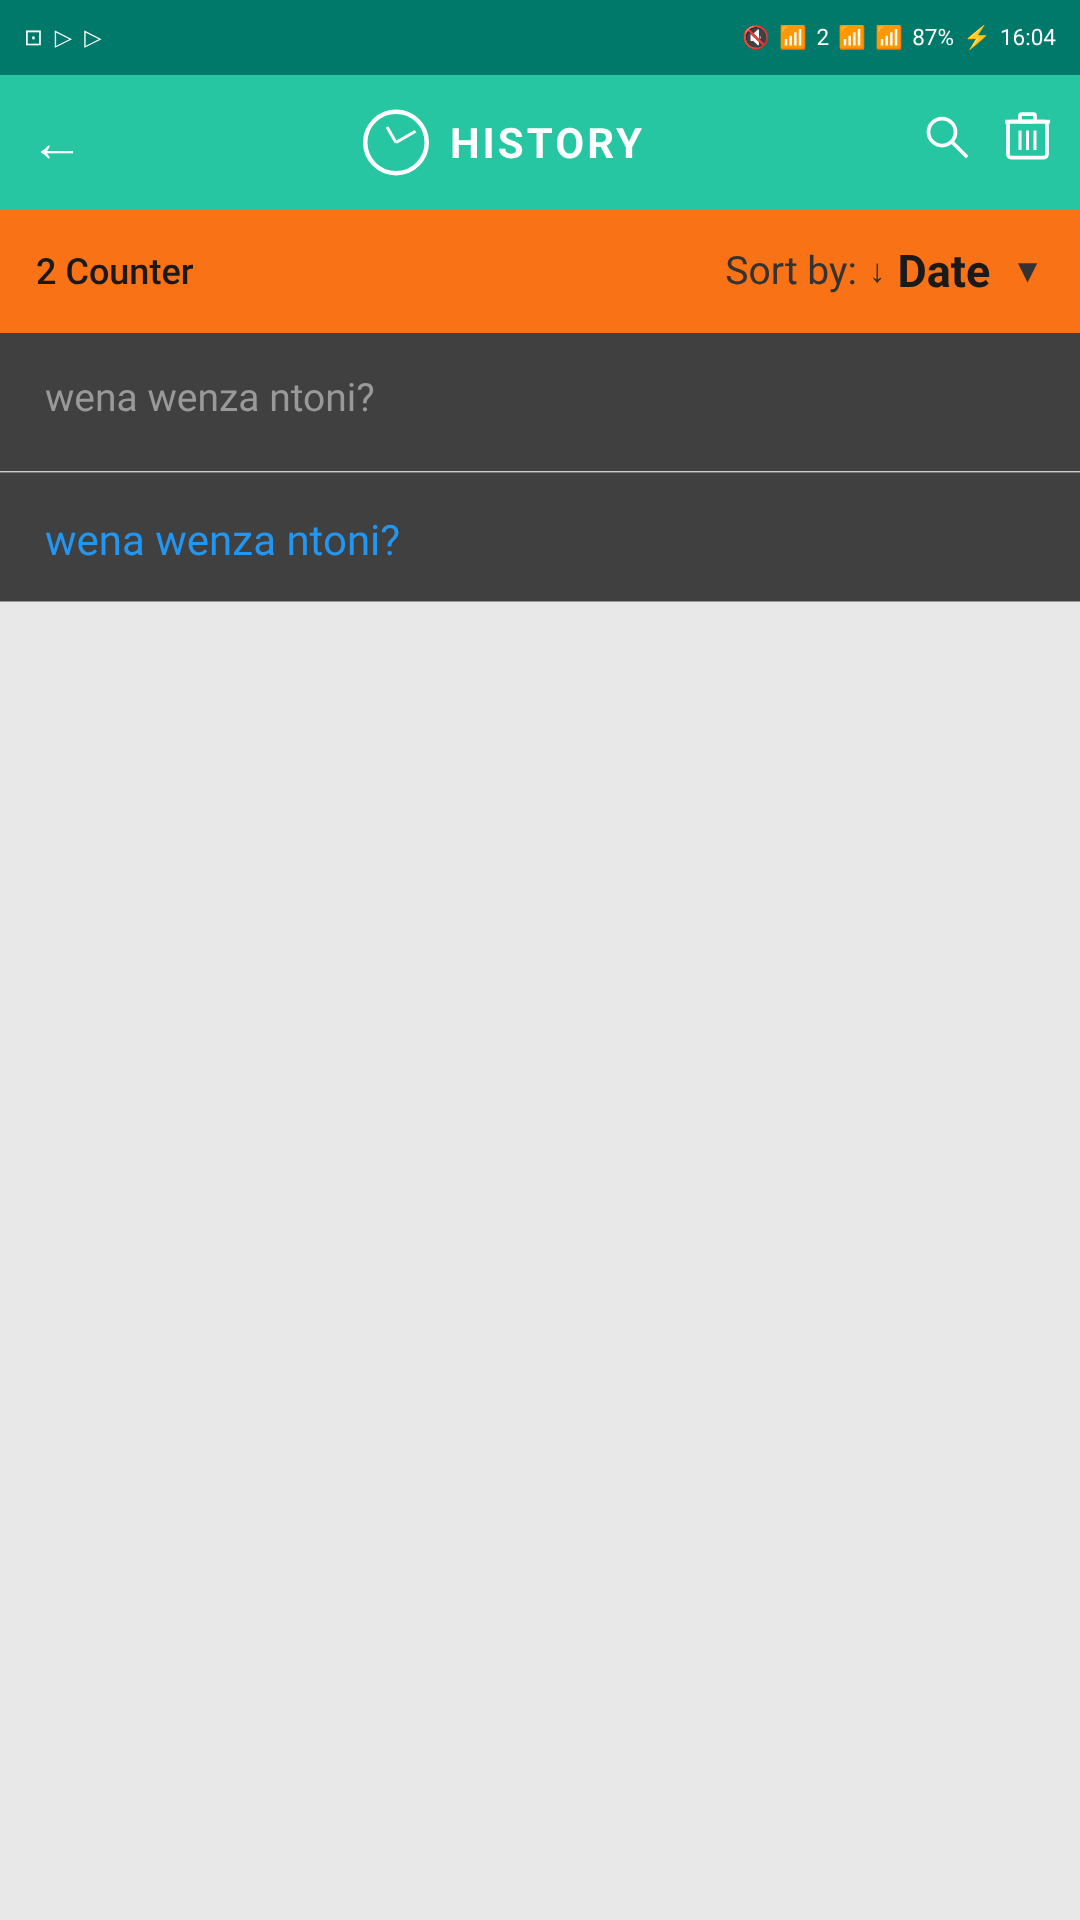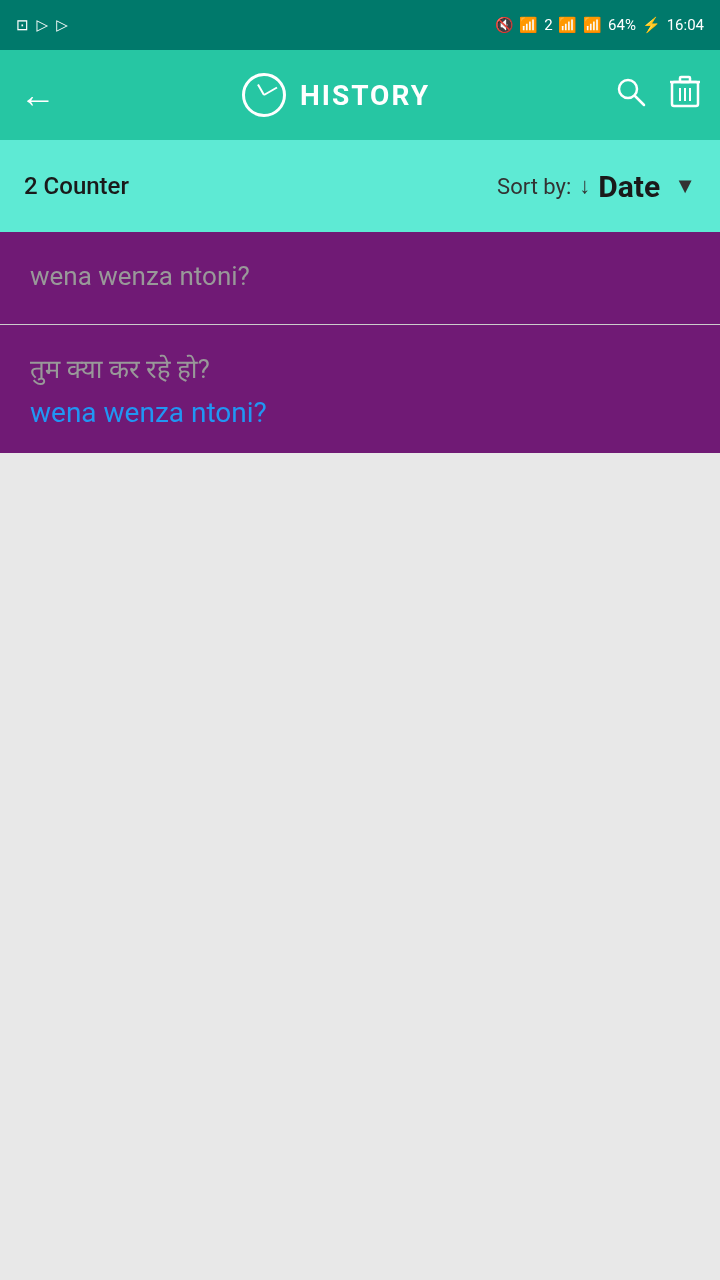--- a/index.html
+++ b/index.html
@@ -106,39 +106,39 @@
     }
     .toolbar-action-icon {
       color: white;
       font-size: 30px;
       cursor: pointer;
     }
 
     
     .filter-bar {
       width: 720px;
-      height: 92px;
-      background: #5eead4;
+      height: 82px;
+      background: #f97316;
       display: flex;
       align-items: center;
       padding: 0 24px;
     }
     .counter-label {
       font-size: 24px;
       color: #1a1a1a;
       font-weight: 500;
     }
     .sort-area {
       margin-left: auto;
       display: flex;
       align-items: center;
       gap: 8px;
     }
     .sort-label {
-      font-size: 22px;
+      font-size: 26px;
       color: #333;
     }
     .sort-arrow {
       font-size: 22px;
       color: #333;
     }
     .sort-value {
       font-size: 30px;
       font-weight: 700;
       color: #1a1a1a;
@@ -152,21 +152,21 @@
     
     .history-list {
       width: 720px;
       background: #ebebeb;
       padding: 0;
     }
 
     .history-item {
       padding: 28px 30px 22px 30px;
       border-bottom: 1px solid #cccccc;
-      background: #701a75;
+      background: #404040;
       cursor: pointer;
     }
     .history-item:last-child {
       border-bottom: none;
     }
 
     .history-source {
       font-size: 26px;
       color: #999;
       margin-bottom: 8px;
@@ -186,21 +186,21 @@
     <span class="status-icon">⊡</span>
     <span class="status-icon">▷</span>
     <span class="status-icon">▷</span>
   </div>
   <div class="status-right">
     <span class="status-icon">🔇</span>
     <span class="status-icon">📶</span>
     <span class="status-icon">2</span>
     <span class="status-icon">📶</span>
     <span class="status-icon">📶</span>
-    <span>64%</span>
+    <span>87%</span>
     <span class="status-icon">⚡</span>
     <span>16:04</span>
   </div>
 </div>
 
 <div class="toolbar">
   <span class="toolbar-back">←</span>
 
   <div class="toolbar-title-area">
     <div class="clock-icon">
@@ -240,17 +240,16 @@
   </div>
 </div>
 
 <div class="history-list">
 
   <div class="history-item">
     <div class="history-source">wena wenza ntoni?</div>
   </div>
 
   <div class="history-item">
-    <div class="history-source">तुम क्या कर रहे हो?</div>
     <div class="history-translation">wena wenza ntoni?</div>
   </div>
 
 </div>
 
 </body></html>

